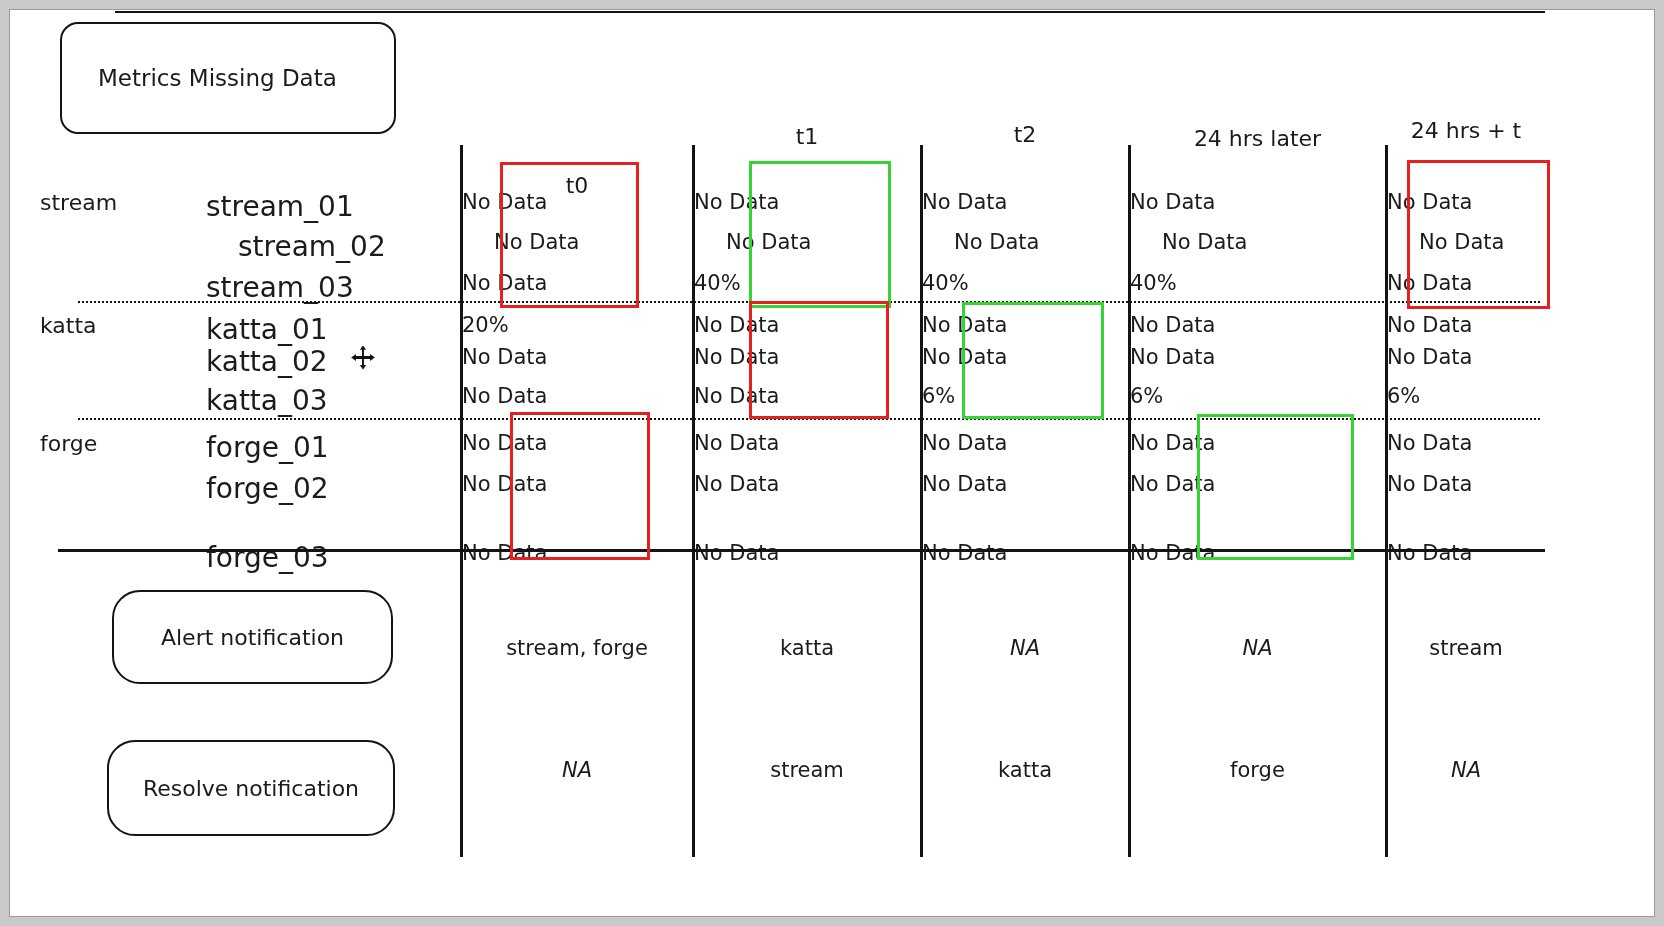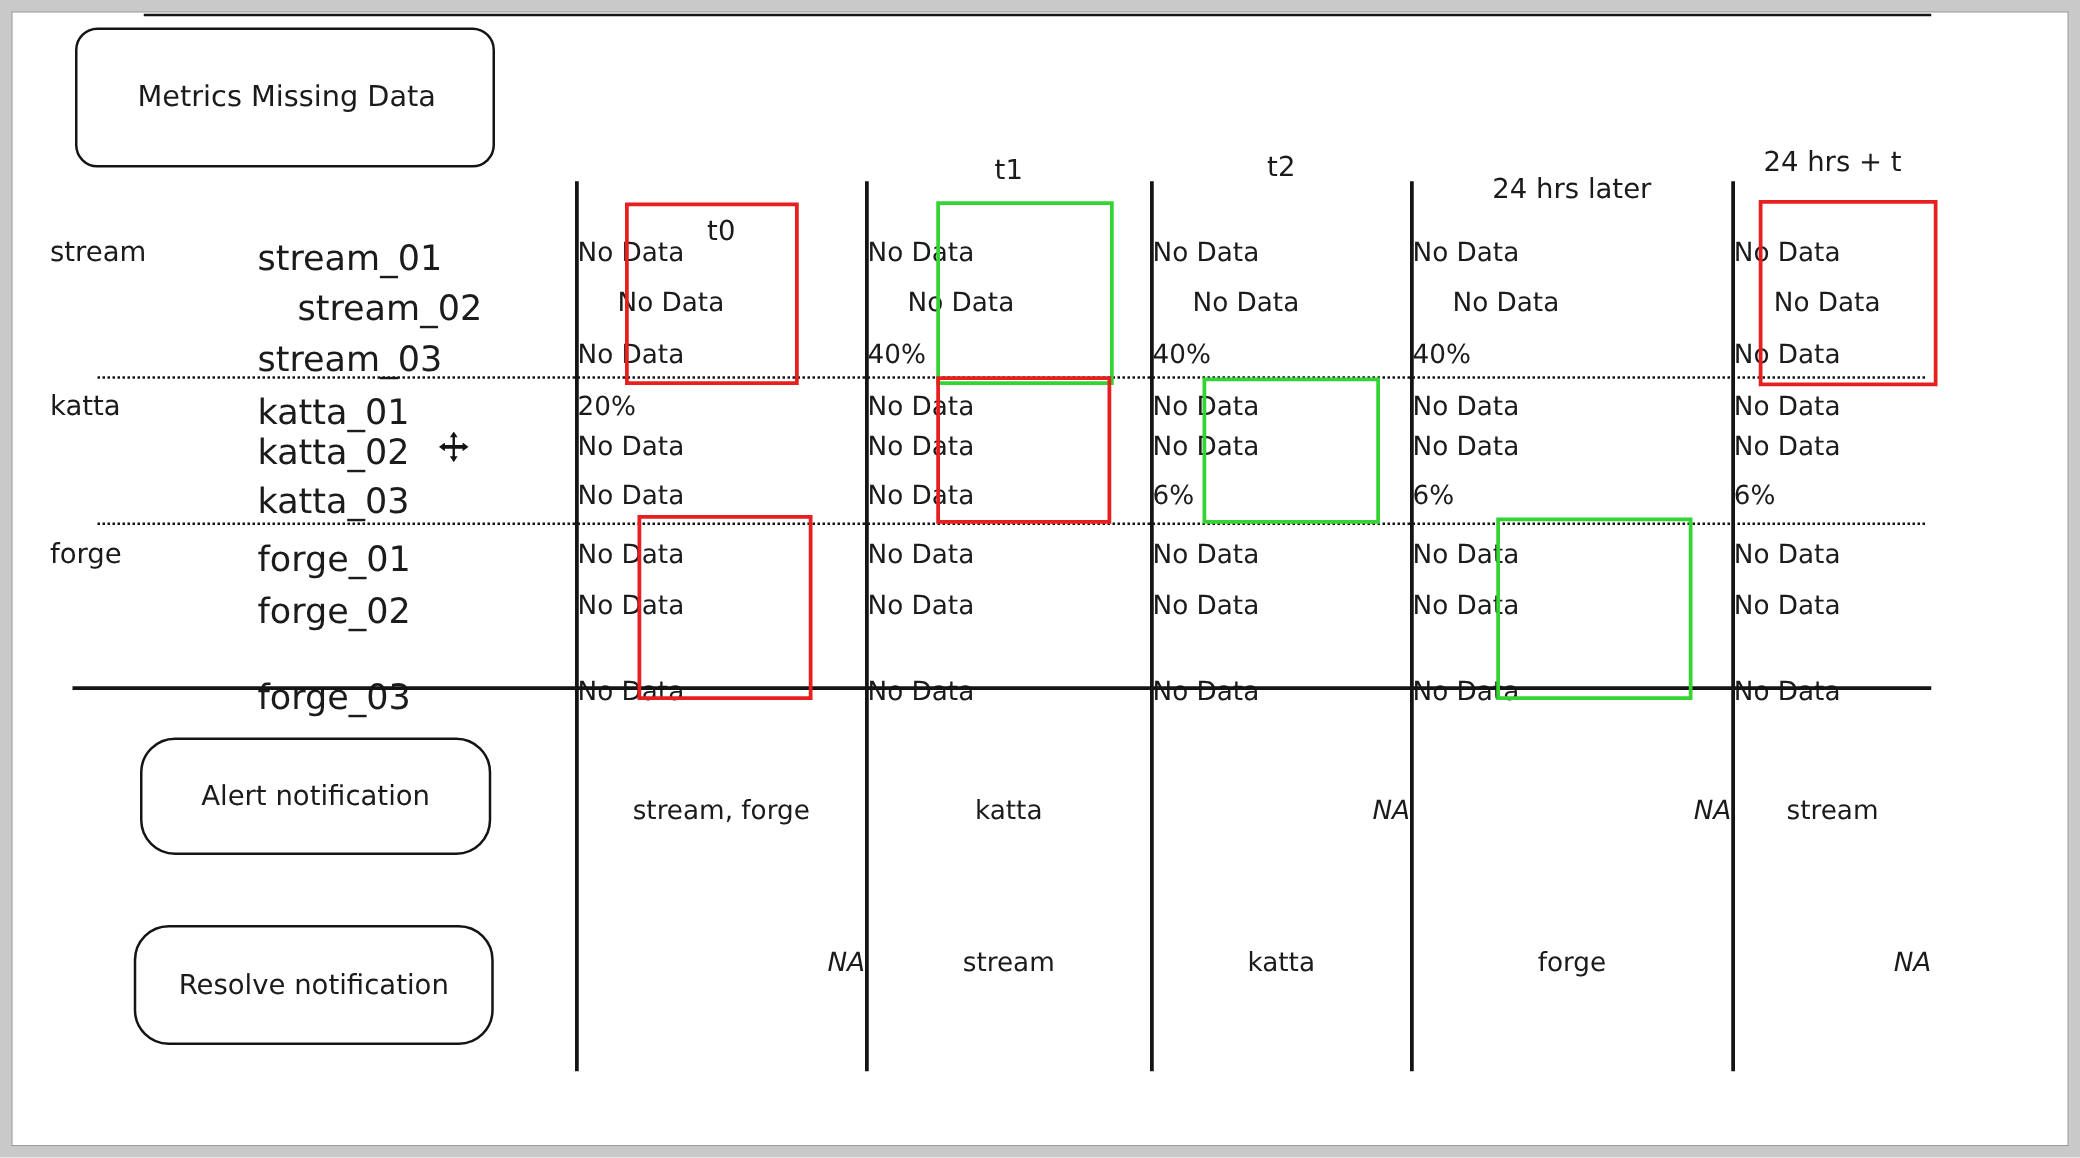--- a/index.html
+++ b/index.html
@@ -10,36 +10,36 @@
     color:#1b1b1b;
   }
   .frame{position:absolute;inset:0;border:9px solid #c9c9c9;pointer-events:none;}
   .frame-inner{position:absolute;inset:9px;border:1px solid #9a9a9a;pointer-events:none;}
 
   .topline{position:absolute;top:11px;left:115px;width:1430px;height:2px;background:#141414;}
 
   .title-box{
     position:absolute;left:60px;top:22px;width:336px;height:112px;
     border:2.5px solid #141414;border-radius:18px;background:#fff;
-    display:flex;flex-direction:column;justify-content:center;padding-left:48px;box-sizing:border-box;
+    display:flex;flex-direction:column;justify-content:center;padding-left:36px;box-sizing:border-box;
   }
   .title-box .line{font-size:23px;line-height:31px;}
 
   .vline{position:absolute;top:145px;height:712px;width:2.5px;background:#141414;}
   .v0{left:460px;} .v1{left:692px;} .v2{left:920px;} .v3{left:1128px;} .v4{left:1385px;}
 
   .dotted{position:absolute;left:78px;width:1462px;height:0;border-top:2.5px dotted #141414;}
   .dot0{top:301px;} .dot1{top:418px;}
   .solidline{position:absolute;left:58px;top:549px;width:1487px;height:3px;background:#141414;}
 
   .hdr{position:absolute;text-align:center;font-size:22px;font-weight:500;}
   .hc0{left:462px;width:230px;top:133px;margin-top:40px;}
   .hc1{left:694px;width:226px;top:124px;}
   .hc2{left:922px;width:206px;top:122px;}
-  .hc3{left:1130px;width:255px;top:139px;}
+  .hc3{left:1130px;width:255px;top:126px;}
   .hc4{left:1387px;width:158px;top:118px;}
 
   .grouplabel{position:absolute;left:40px;width:150px;font-size:22px;}
   .rowlabel{position:absolute;left:206px;width:210px;font-size:28px;}
   .cell{position:absolute;font-size:21px;}
   .col0{left:462px;width:230px;}
   .col1{left:694px;width:226px;}
   .col2{left:922px;width:206px;}
   .col3{left:1130px;width:255px;}
   .col4{left:1387px;width:158px;}
@@ -58,21 +58,21 @@
 
   .note-box{
     position:absolute;border:2.5px solid #141414;border-radius:28px;background:#fff;
     display:flex;align-items:center;justify-content:center;font-size:22px;box-sizing:border-box;
   }
   .alert-box{left:112px;top:590px;width:281px;height:94px;}
   .resolve-box{left:107px;top:740px;width:288px;height:96px;}
 
   .ann{position:absolute;text-align:center;font-size:21px;}
   .anrow0{top:636px;} .anrow1{top:758px;}
-  .italic{font-style:italic;text-align:right;}
+  .italic{font-style:italic;}
 
   .cursor-icon{position:absolute;left:348px;top:343px;width:30px;height:30px;}
 </style>
 </head>
 <body>
 
 <div class="frame"></div>
 <div class="frame-inner"></div>
 <div class="topline"></div>
 

